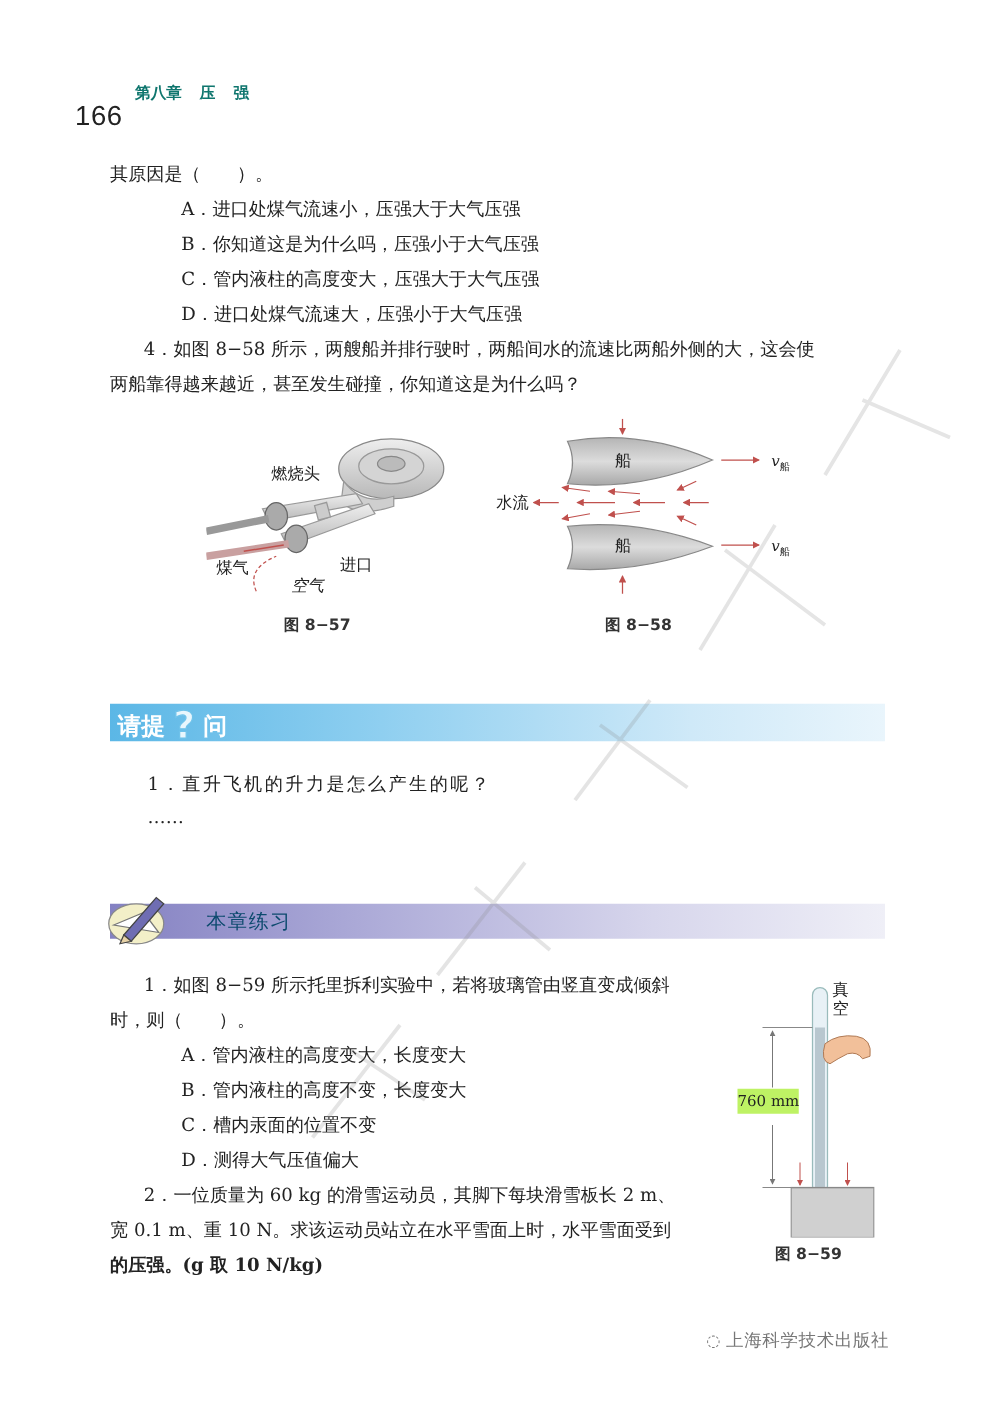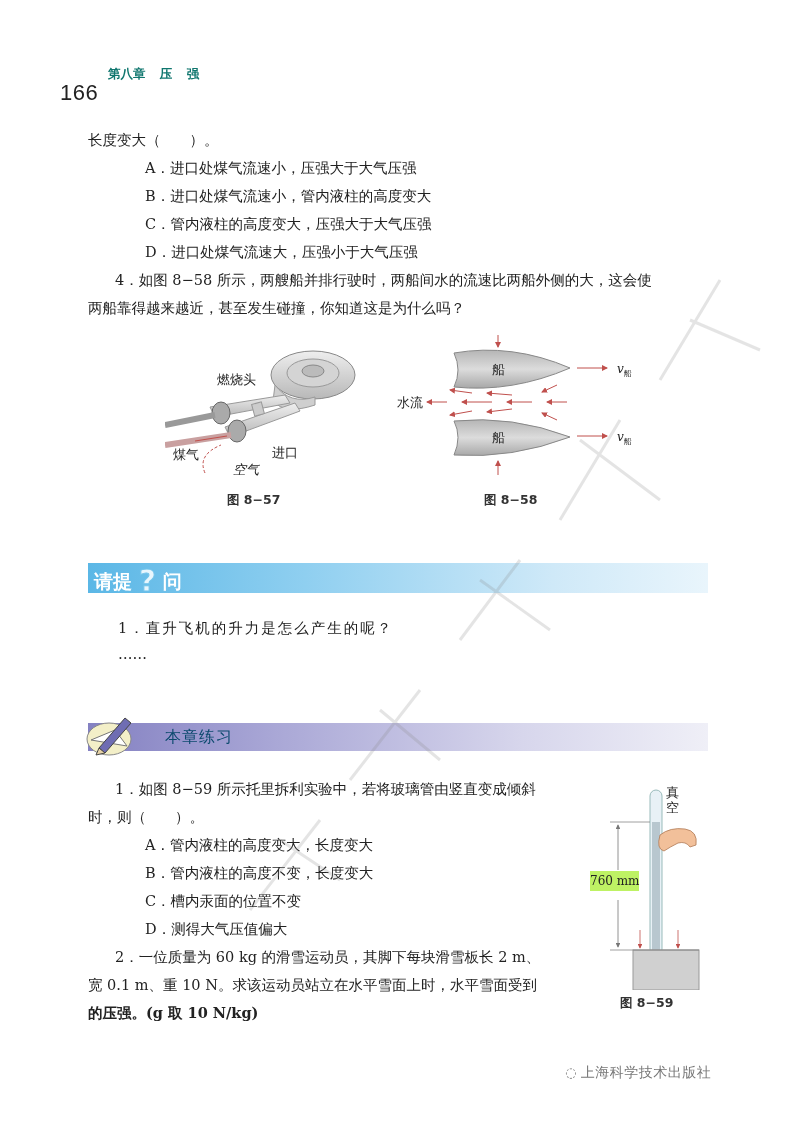--- a/index.html
+++ b/index.html
@@ -24,23 +24,23 @@
 </head>
 <body>
 
 <div class="abs hdr-num">166</div>
 <div class="abs hdr-chap">
   <span>第八章</span>
   <span>压</span>
   <span>强</span>
 </div>
 
-<div class="abs line" style="left:88px;top:130px;">长度变大（　　）。</div>
+<div class="abs line" style="left:88px;top:130px;">其原因是（　　）。</div>
 <div class="abs line opt" style="top:158px;">A．进口处煤气流速小，压强大于大气压强</div>
-<div class="abs line opt" style="top:186px;">B．进口处煤气流速小，管内液柱的高度变大</div>
+<div class="abs line opt" style="top:186px;">B．你知道这是为什么吗，压强小于大气压强</div>
 <div class="abs line opt" style="top:214px;">C．管内液柱的高度变大，压强大于大气压强</div>
 <div class="abs line opt" style="top:242px;">D．进口处煤气流速大，压强小于大气压强</div>
 
 <div class="abs line" style="left:115px;top:270px;">4．如图 8−58 所示，两艘船并排行驶时，两船间水的流速比两船外侧的大，这会使</div>
 <div class="abs line" style="left:88px;top:298px;">两船靠得越来越近，甚至发生碰撞，你知道这是为什么吗？</div>
 
 <div class="abs" style="left:165px;top:345px;width:200px;height:170px;">
   <svg width="200" height="140" viewBox="0 0 200 140">
     <defs>
       <linearGradient id="metal" x1="0" y1="0" x2="0" y2="1">

